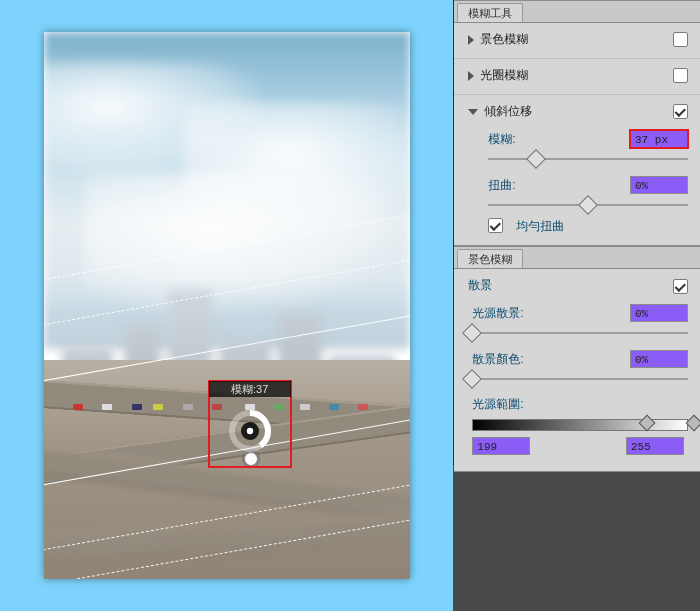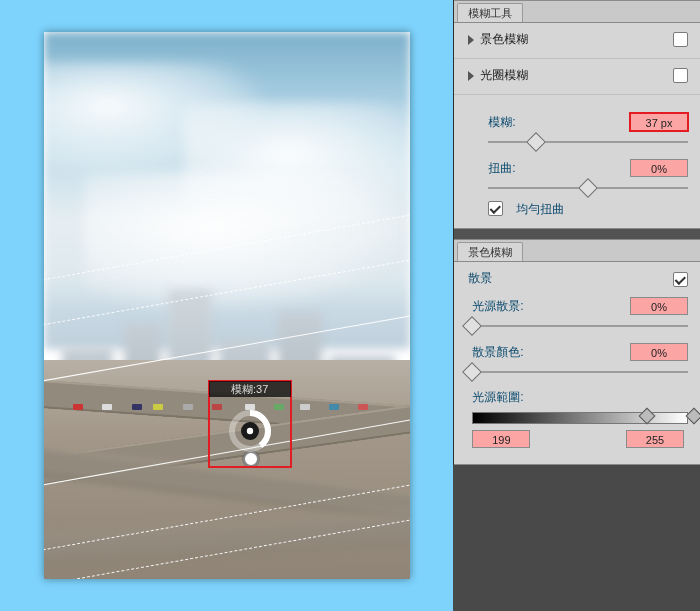--- a/index.html
+++ b/index.html
@@ -55,21 +55,21 @@
   .sec-head { display:flex; align-items:center; justify-content:space-between; }
   .sec-title { display:flex; align-items:center; gap:6px; font-size:12px; color:#222; }
   .tri { width:0; height:0; display:inline-block; }
   .tri.right { border-top:5px solid transparent; border-bottom:5px solid transparent; border-left:6px solid #555; }
   .tri.down  { border-left:5px solid transparent; border-right:5px solid transparent; border-top:6px solid #555; }
   .chk { width:13px; height:13px; border:1px solid #7a7a7a; background:#fff; border-radius:2px; display:inline-flex; align-items:center; justify-content:center; }
   .chk.checked::after { content:""; width:8px; height:4px; border-left:2px solid #333; border-bottom:2px solid #333; transform:rotate(-45deg) translate(0px,-1px); }
   .row { display:flex; align-items:center; justify-content:space-between; margin:10px 0 4px 20px; }
   .row.indent0 { margin-left:4px; }
   .lbl { font-size:12px; color:#0c4a6e; }
-  .valbox { width:58px; height:18px; background:#fca5a5; border:1px solid #8b8b8b; font-size:11px; text-align:center; padding:0 4px; line-height:18px; box-sizing:border-box; }
+  .valbox { width:58px; height:18px; background:#8b5cf6; border:1px solid #8b8b8b; font-size:11px; text-align:left; padding:0 4px; line-height:18px; box-sizing:border-box;font-family:Liberation Mono, monospace; }
   .valbox.hl { outline:2px solid #e31b23; outline-offset:-1px; }
   .slider { position:relative; height:14px; margin:2px 0 2px 20px; }
   .slider .track { position:absolute; left:0; right:0; top:6px; height:2px; background:#9c9c9c; }
   .slider .thumb { position:absolute; top:0; width:12px; height:12px; background:#e0e0e0; border:1px solid #6f6f6f; transform:rotate(45deg); margin-left:-7px; }
   .inline-chk { display:flex; align-items:flex-start; gap:13px; margin:6px 0 0 20px; }
   .range-strip { position:relative; height:14px; margin:4px 0 6px 4px; }
   .range-strip .grad { position:absolute; left:0; right:0; top:2px; height:10px; background:linear-gradient(90deg,#000,#fff); border:1px solid #777; }
   .range-strip .t { position:absolute; top:0; width:10px; height:10px; border:1px solid #555; background:#bbb; transform:rotate(45deg); }
   .dual-box { display:flex; justify-content:space-between; margin:2px 4px 6px 4px; }
   .spacer { height:22px; background:#535353; }
@@ -153,20 +153,27 @@
         <div class="sec-head">
           <span class="sec-title">
             <span class="tri right"></span>
             <span>光圈模糊</span>
           </span>
           <span class="chk"></span>
         </div>
       </div>
 
       <div class="section" style="border-bottom:none;">
+        <div class="sec-head">
+          <span class="sec-title">
+            <span class="tri down"></span>
+            <span>傾斜位移</span>
+          </span>
+          <span class="chk checked"></span>
+        </div>
         <div class="row">
           <span class="lbl">模糊:</span>
           <span class="valbox hl">37 px</span>
         </div>
         <div class="slider">
           <div class="track"></div>
             <div class="thumb" id="th-blur" style="left: 24%;"></div>
         </div>
         <div class="row">
           <span class="lbl">扭曲:</span>

